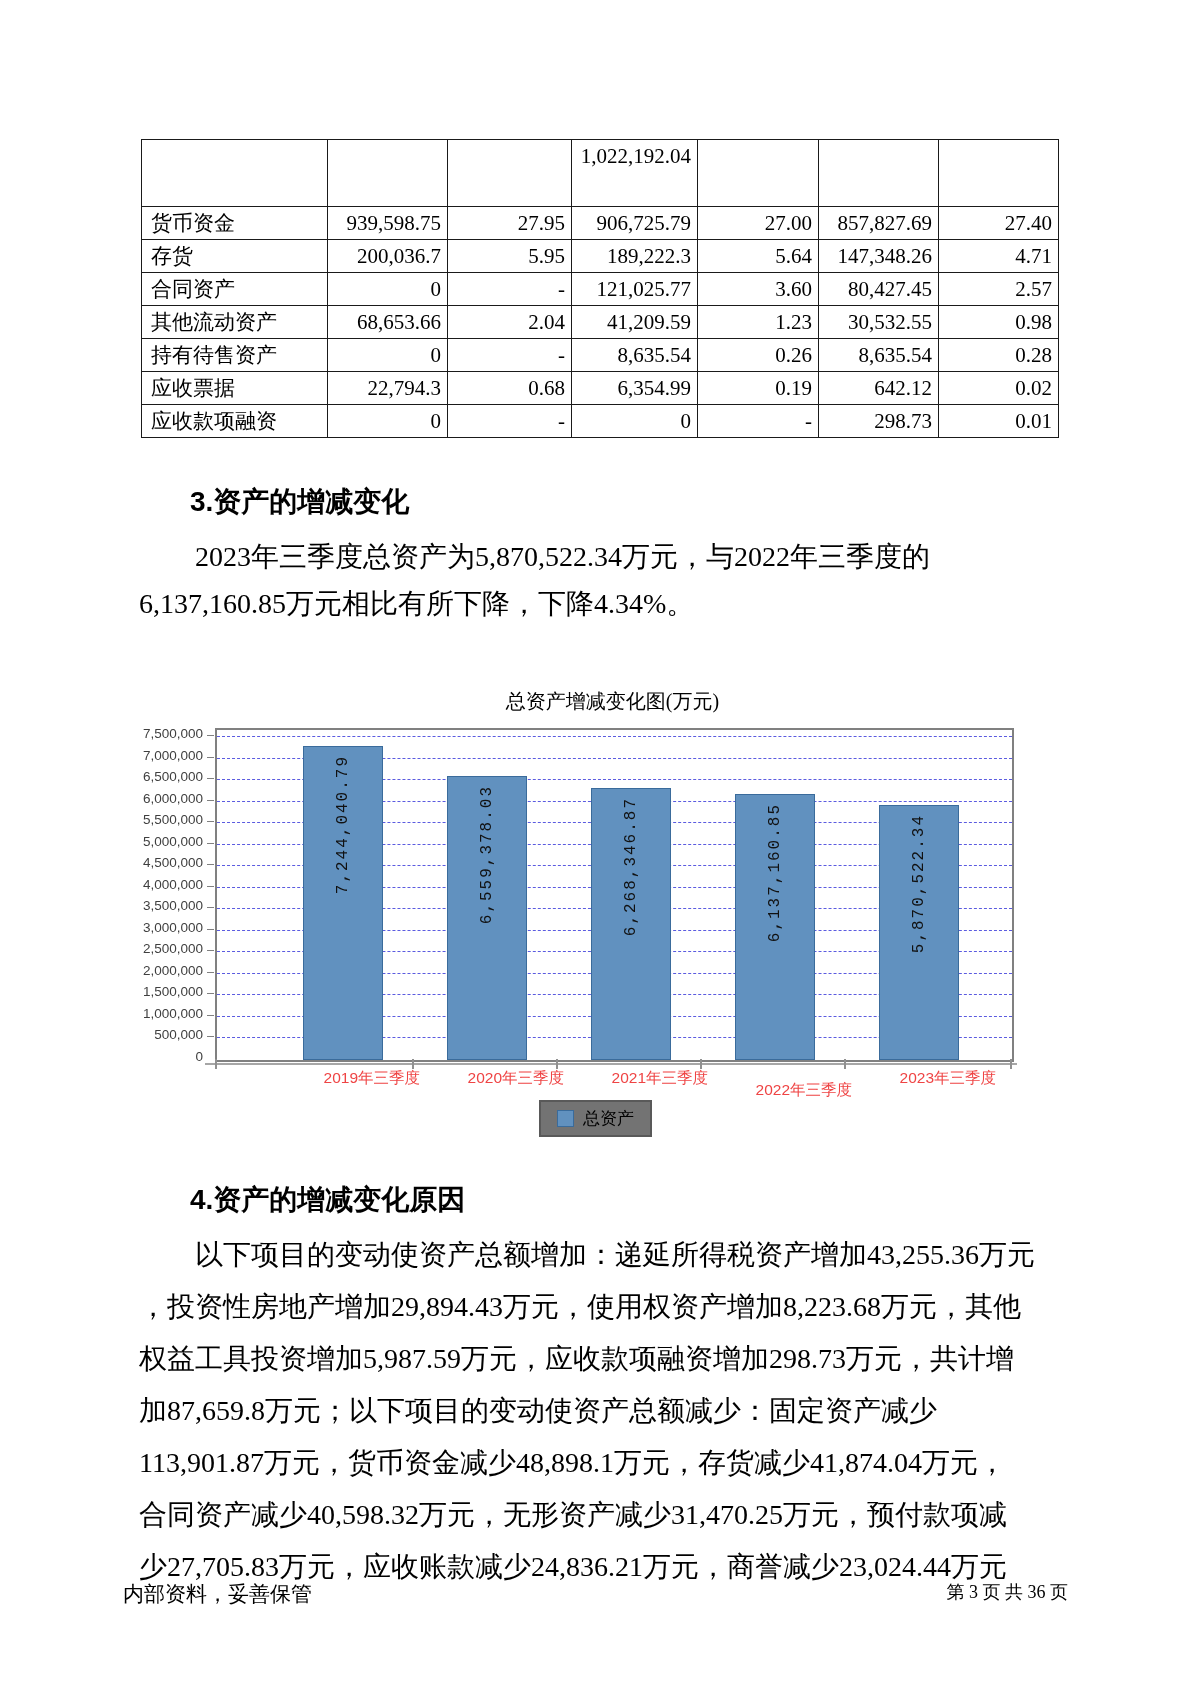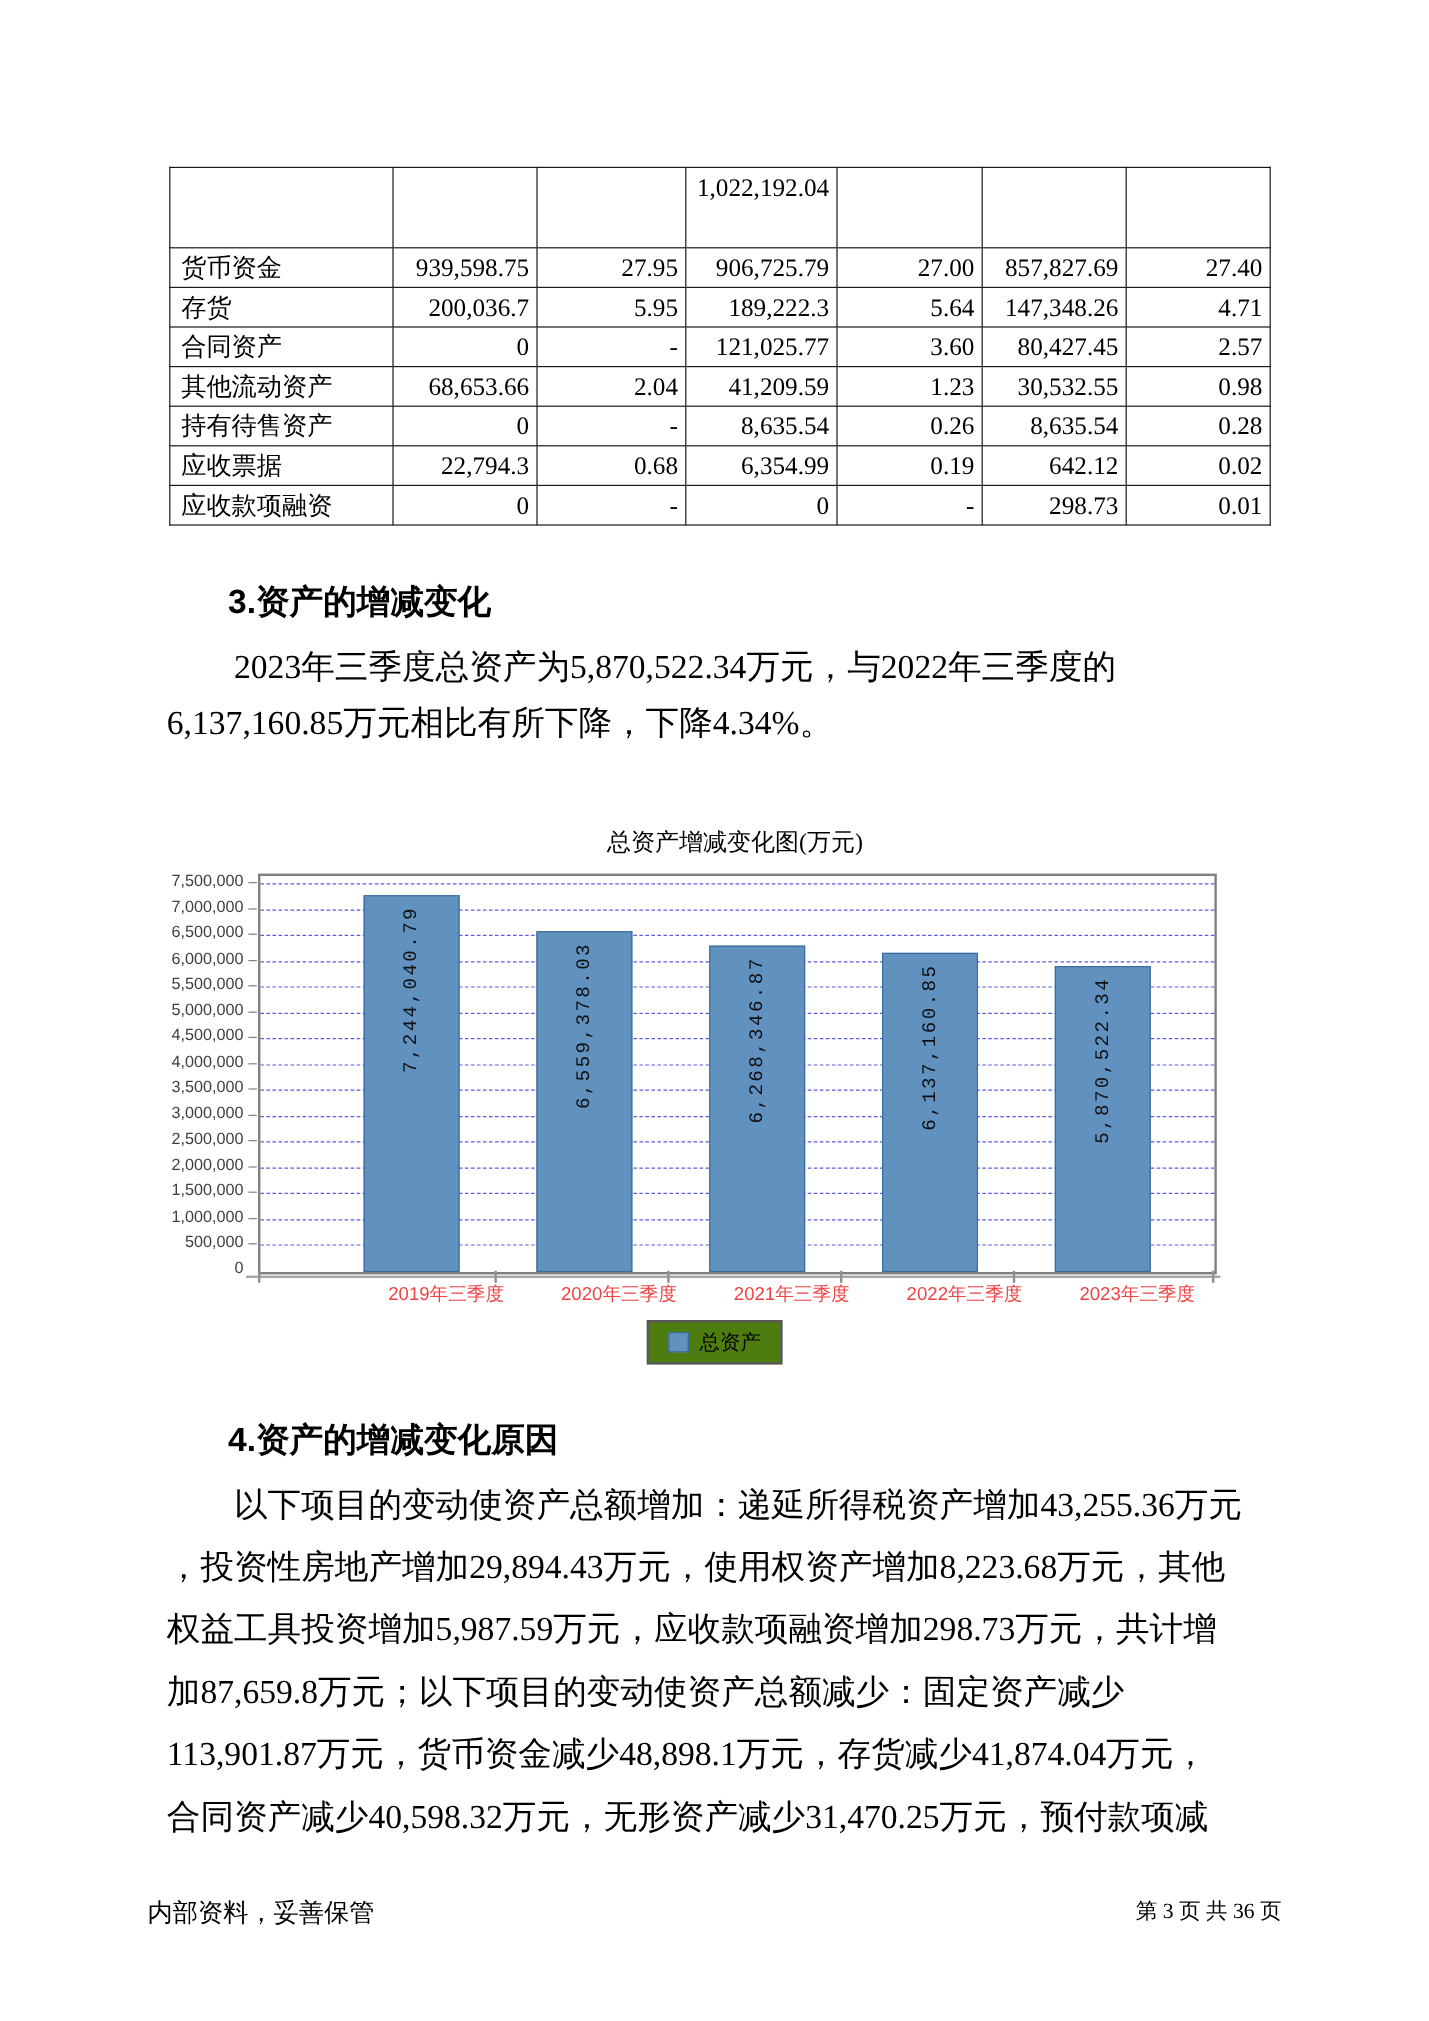--- a/index.html
+++ b/index.html
@@ -38,21 +38,21 @@
   .bar-value{position:absolute;top:8px;left:50%;transform:translateX(-50%) rotate(180deg);
              writing-mode:vertical-rl;white-space:nowrap;
              font-family:"Liberation Mono","DejaVu Sans Mono",monospace;
              font-size:16px;letter-spacing:2px;color:#111;}
   .xlab{position:absolute;top:1068px;width:160px;text-align:right;
         font-size:15.5px;color:#ef4444;font-family:"Liberation Sans","DejaVu Sans",sans-serif;}
   .axisline{position:absolute;left:205px;top:1063px;width:812px;height:2px;background:#a6a6a6;}
   .axistick{position:absolute;top:1059px;width:2px;height:10px;background:#909090;}
   .legend{position:absolute;top:1100px;left:0;width:1191px;display:flex;justify-content:center;}
   .legend-box{display:flex;align-items:center;gap:9px;border:2px solid #595959;
-              background:#4d7c0f;padding:5px 16px;}
+              background:#737373;padding:5px 16px;}
   .legend-swatch{width:15px;height:15px;background:#6191bf;border:1px solid #3a6b9b;}
   .legend-label{font-size:17px;color:#000;}
 
   
   .footer-left{position:absolute;left:123px;top:1580px;font-size:21px;}
   .footer-right{position:absolute;right:123px;top:1580px;font-size:18px;}
 </style>
 </head>
 <body>
 
@@ -216,21 +216,21 @@
         <div class="ylab" style="left: 123px; top: 769.067px;">6,500,000</div>
         <div class="ytick" style="left: 207px; top: 756.533px;"></div>
         <div class="ylab" style="left: 123px; top: 747.533px;">7,000,000</div>
         <div class="ytick" style="left: 207px; top: 735px;"></div>
         <div class="ylab" style="left: 123px; top: 726px;">7,500,000</div>
       </div>
     <div id="xlabs">
         <div class="xlab" style="left: 260px;">2019年三季度</div>
         <div class="xlab" style="left: 404px;">2020年三季度</div>
         <div class="xlab" style="left: 548px;">2021年三季度</div>
-        <div class="xlab" style="left: 692px;">2022年三季度</div>
+        <div class="xlab" style="left: 692px; margin-top: 12px;">2022年三季度</div>
         <div class="xlab" style="left: 836px;">2023年三季度</div>
       </div>
     <div class="axisline"></div>
     <div id="axisticks">
         <div class="axistick" style="left: 215px;"></div>
         <div class="axistick" style="left: 412px;"></div>
         <div class="axistick" style="left: 556px;"></div>
         <div class="axistick" style="left: 700px;"></div>
         <div class="axistick" style="left: 844px;"></div>
         <div class="axistick" style="left: 1010px;"></div>
@@ -244,17 +244,18 @@
   </div>
 
   <div class="h-sec" style="left:190px;top:1181px;">4.资产的增减变化原因</div>
   <div class="para" style="left:139px;top:1229px;">
       <div class="line indent">以下项目的变动使资产总额增加：递延所得税资产增加43,255.36万元</div>
       <div class="line">，投资性房地产增加29,894.43万元，使用权资产增加8,223.68万元，其他</div>
       <div class="line">权益工具投资增加5,987.59万元，应收款项融资增加298.73万元，共计增</div>
       <div class="line">加87,659.8万元；以下项目的变动使资产总额减少：固定资产减少</div>
       <div class="line">113,901.87万元，货币资金减少48,898.1万元，存货减少41,874.04万元，</div>
       <div class="line">合同资产减少40,598.32万元，无形资产减少31,470.25万元，预付款项减</div>
+      <div class="line">少27,705.83万元，应收账款减少24,836.21万元，商誉减少23,024.44万元</div>
     </div>
 
   <div class="footer-left">内部资料，妥善保管</div>
   <div class="footer-right">第 3 页  共 36 页</div>
 </div>
 
 </body></html>

